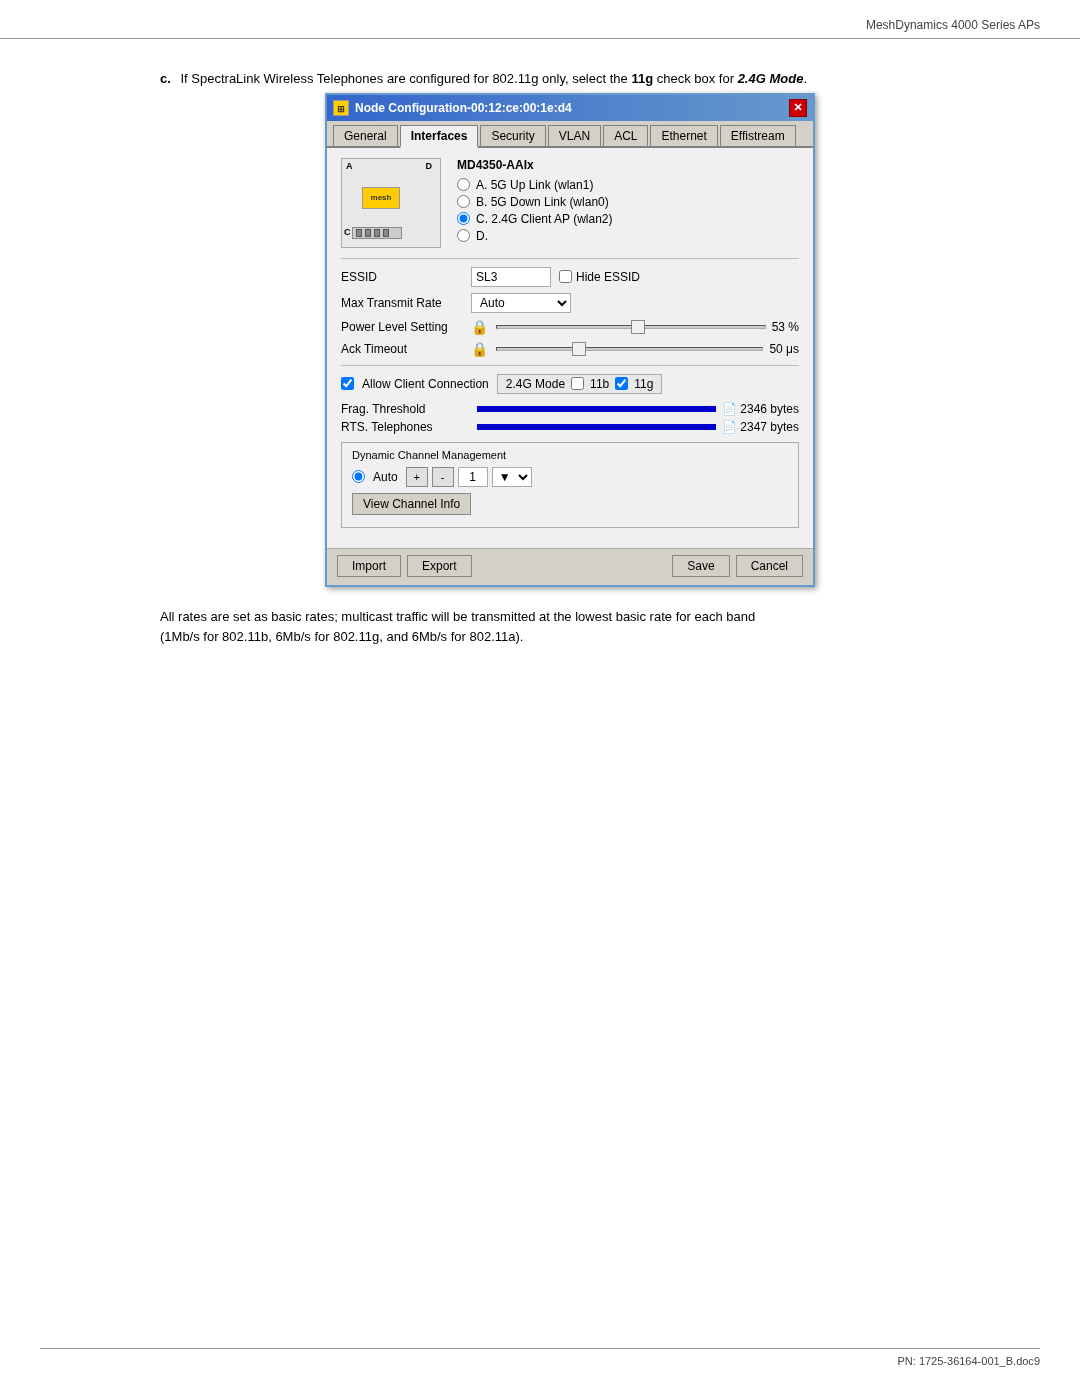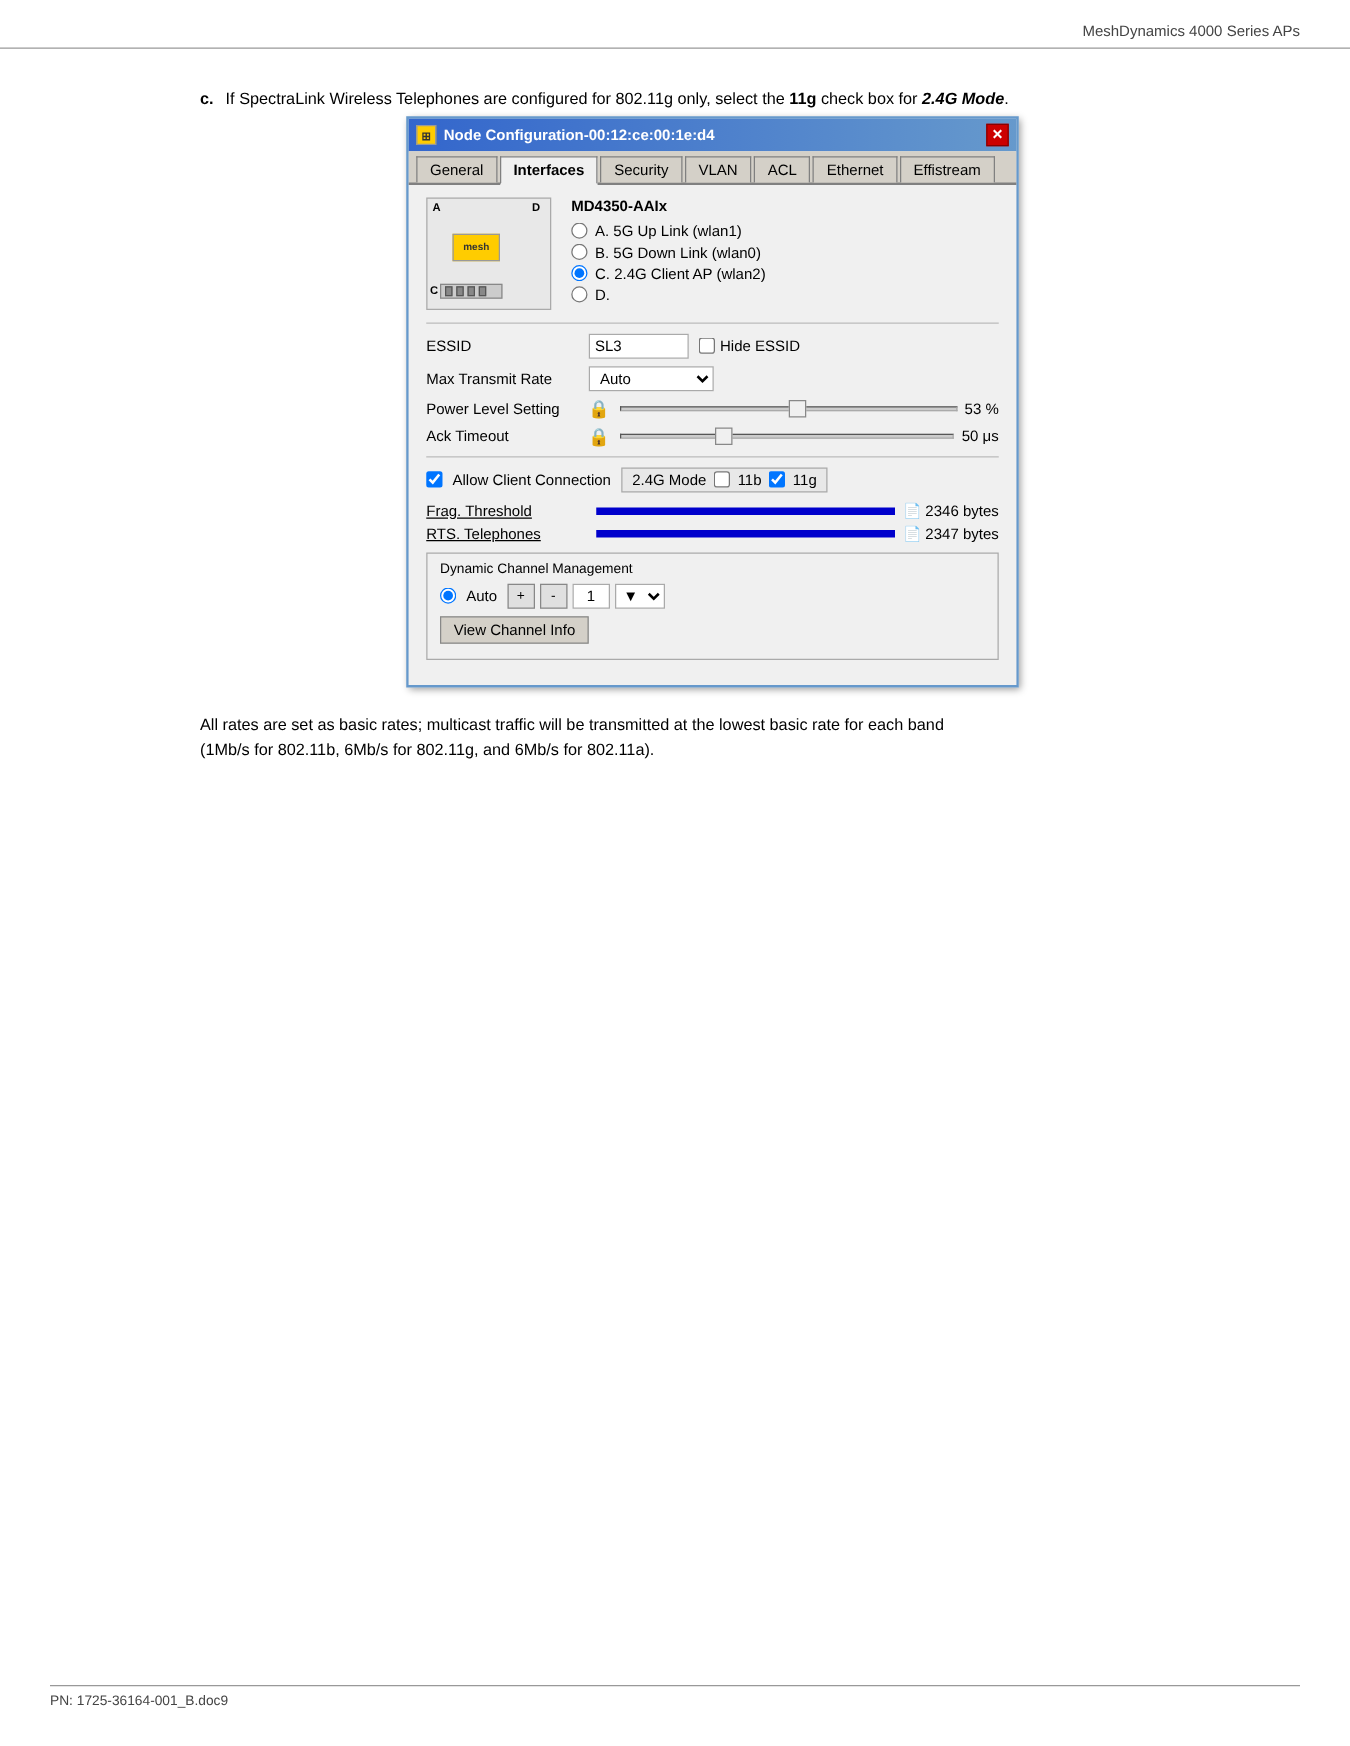--- a/index.html
+++ b/index.html
@@ -302,21 +302,20 @@
     }
     .threshold-row {
       display: flex;
       align-items: center;
       margin-bottom: 4px;
       font-size: 12px;
     }
     .threshold-label {
       width: 130px;
       flex-shrink: 0;
-      text-decoration: underline;
     }
     .threshold-bar {
       flex: 1;
       height: 6px;
       background: #0000cc;
       margin: 0 6px;
     }
     .threshold-value {
       font-size: 12px;
       white-space: nowrap;
@@ -420,21 +419,21 @@
       max-width: 620px;
     }
 
     
     .page-footer {
       position: absolute;
       bottom: 30px;
       left: 40px;
       right: 40px;
       display: flex;
-      justify-content: flex-start;
+      justify-content: flex-end;
       font-size: 11px;
       color: #444;
       border-top: 1px solid #999;
       padding-top: 6px;
     }
   </style>
 </head>
 <body>
 
 <div class="page-header">
@@ -597,20 +596,30 @@
             </select>
           </div>
         </div>
         <div class="dcm-row">
           <button class="view-channel-btn">View Channel Info</button>
         </div>
       </div>
 
     </div>
 
+    <div class="dialog-footer">
+      <div class="footer-left">
+        <button class="footer-btn">Import</button>
+        <button class="footer-btn">Export</button>
+      </div>
+      <div class="footer-right">
+        <button class="footer-btn">Save</button>
+        <button class="footer-btn">Cancel</button>
+      </div>
+    </div>
 
   </div>
 
   <div class="body-text">All rates are set as basic rates; multicast traffic will be transmitted at the lowest basic rate for each band (1Mb/s for 802.11b, 6Mb/s for 802.11g, and 6Mb/s for 802.11a).</div>
 
 </div>
 
 <div class="page-footer">
   <span>PN: 1725-36164-001_B.doc</span>
   <span>9</span>

